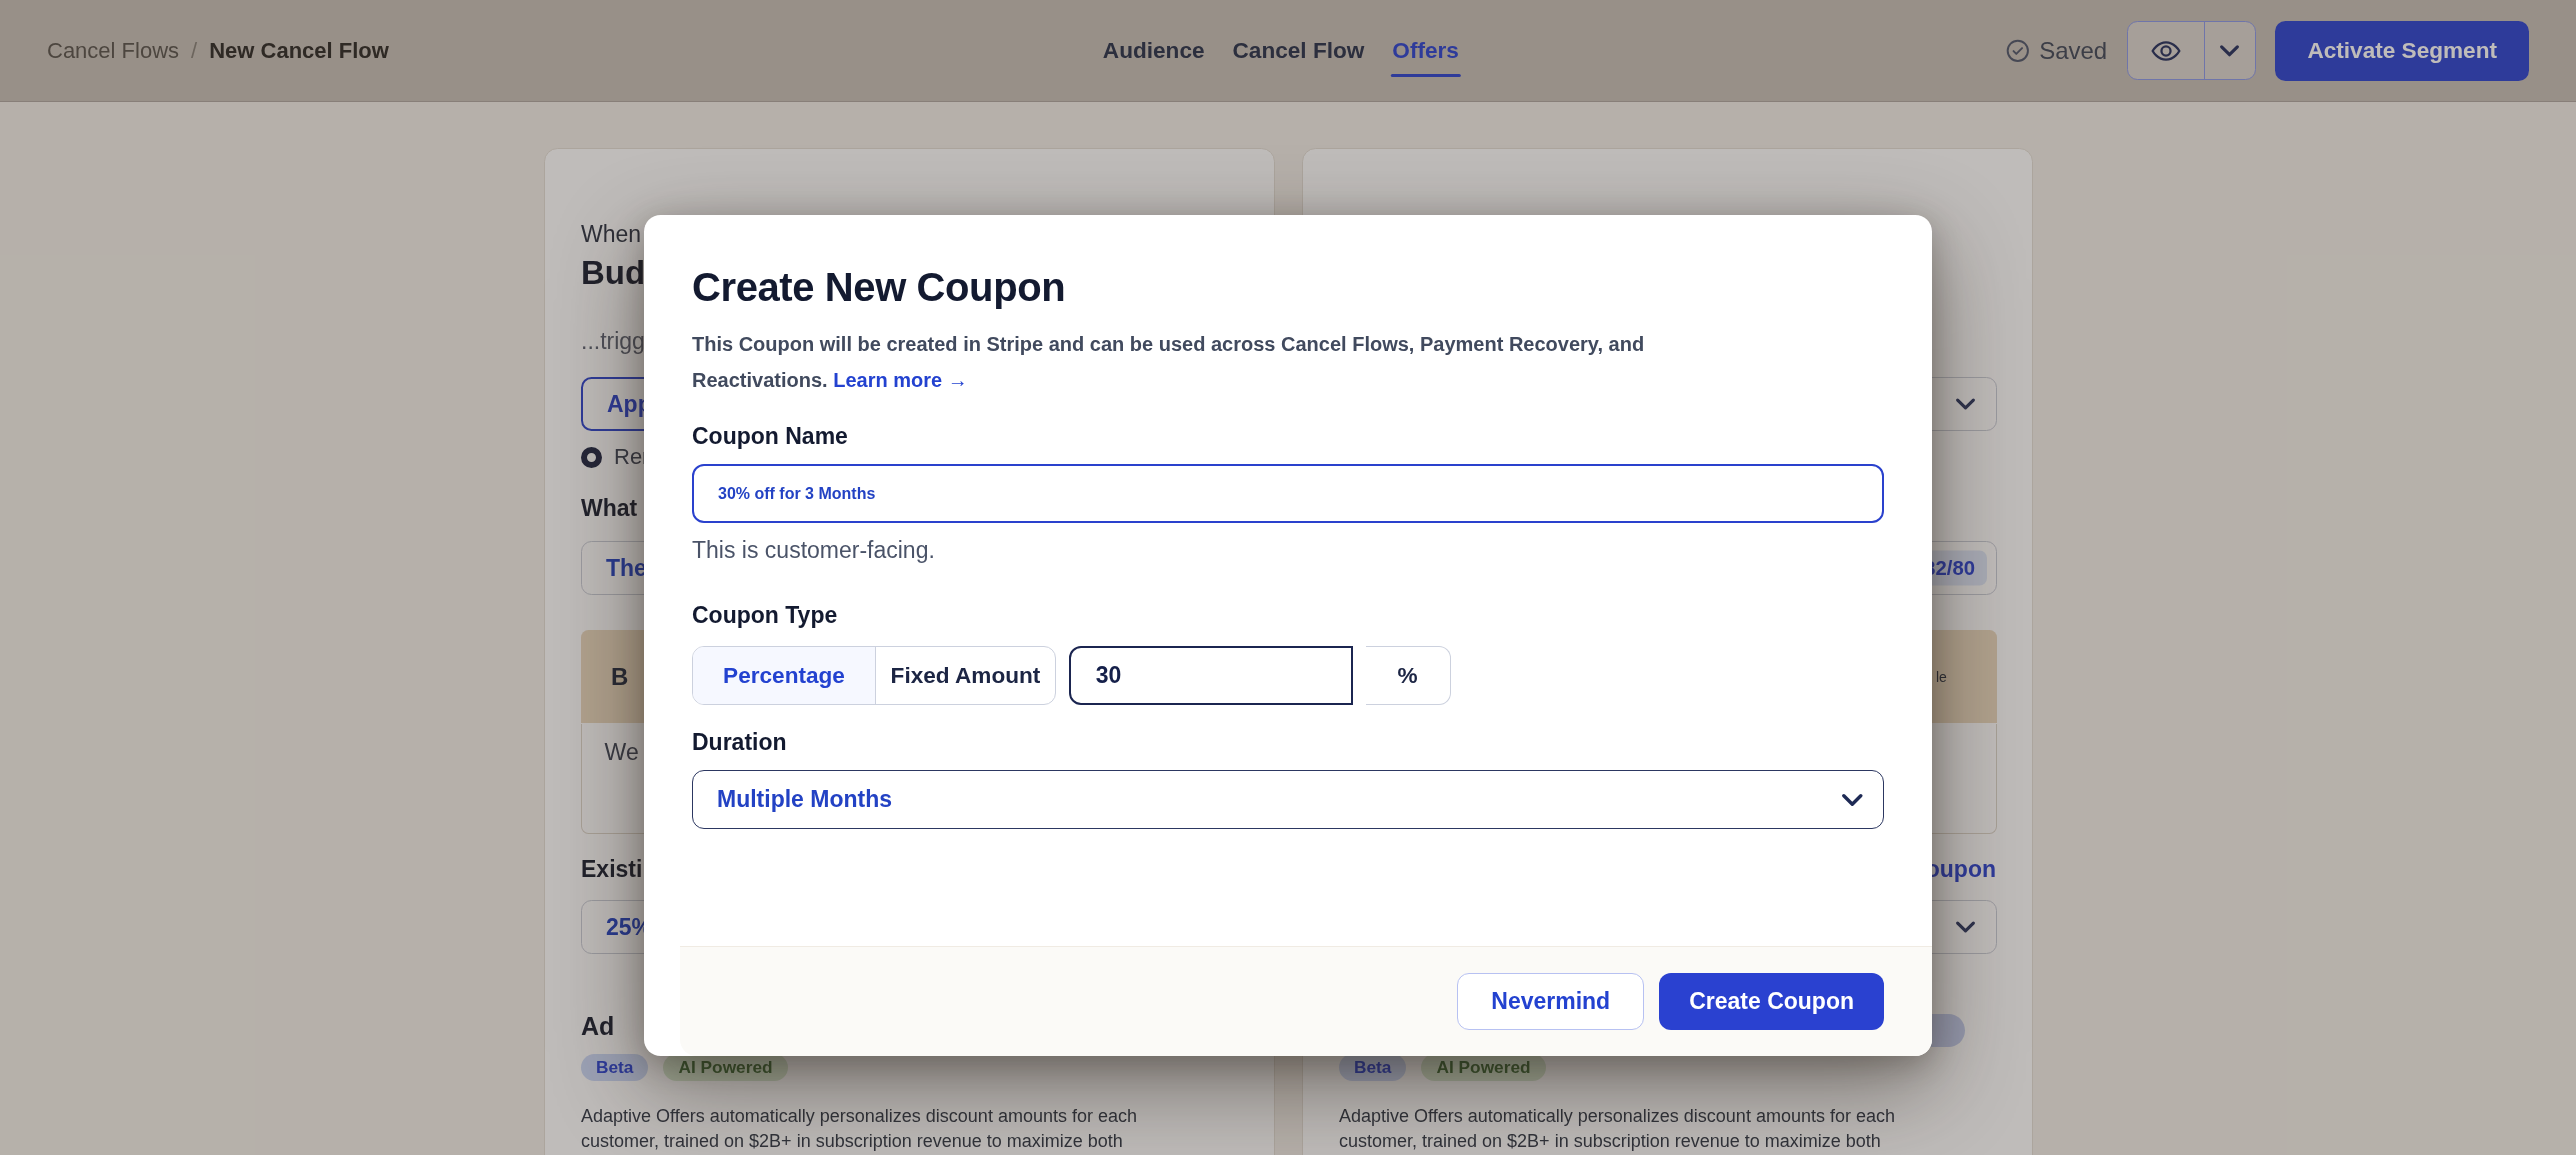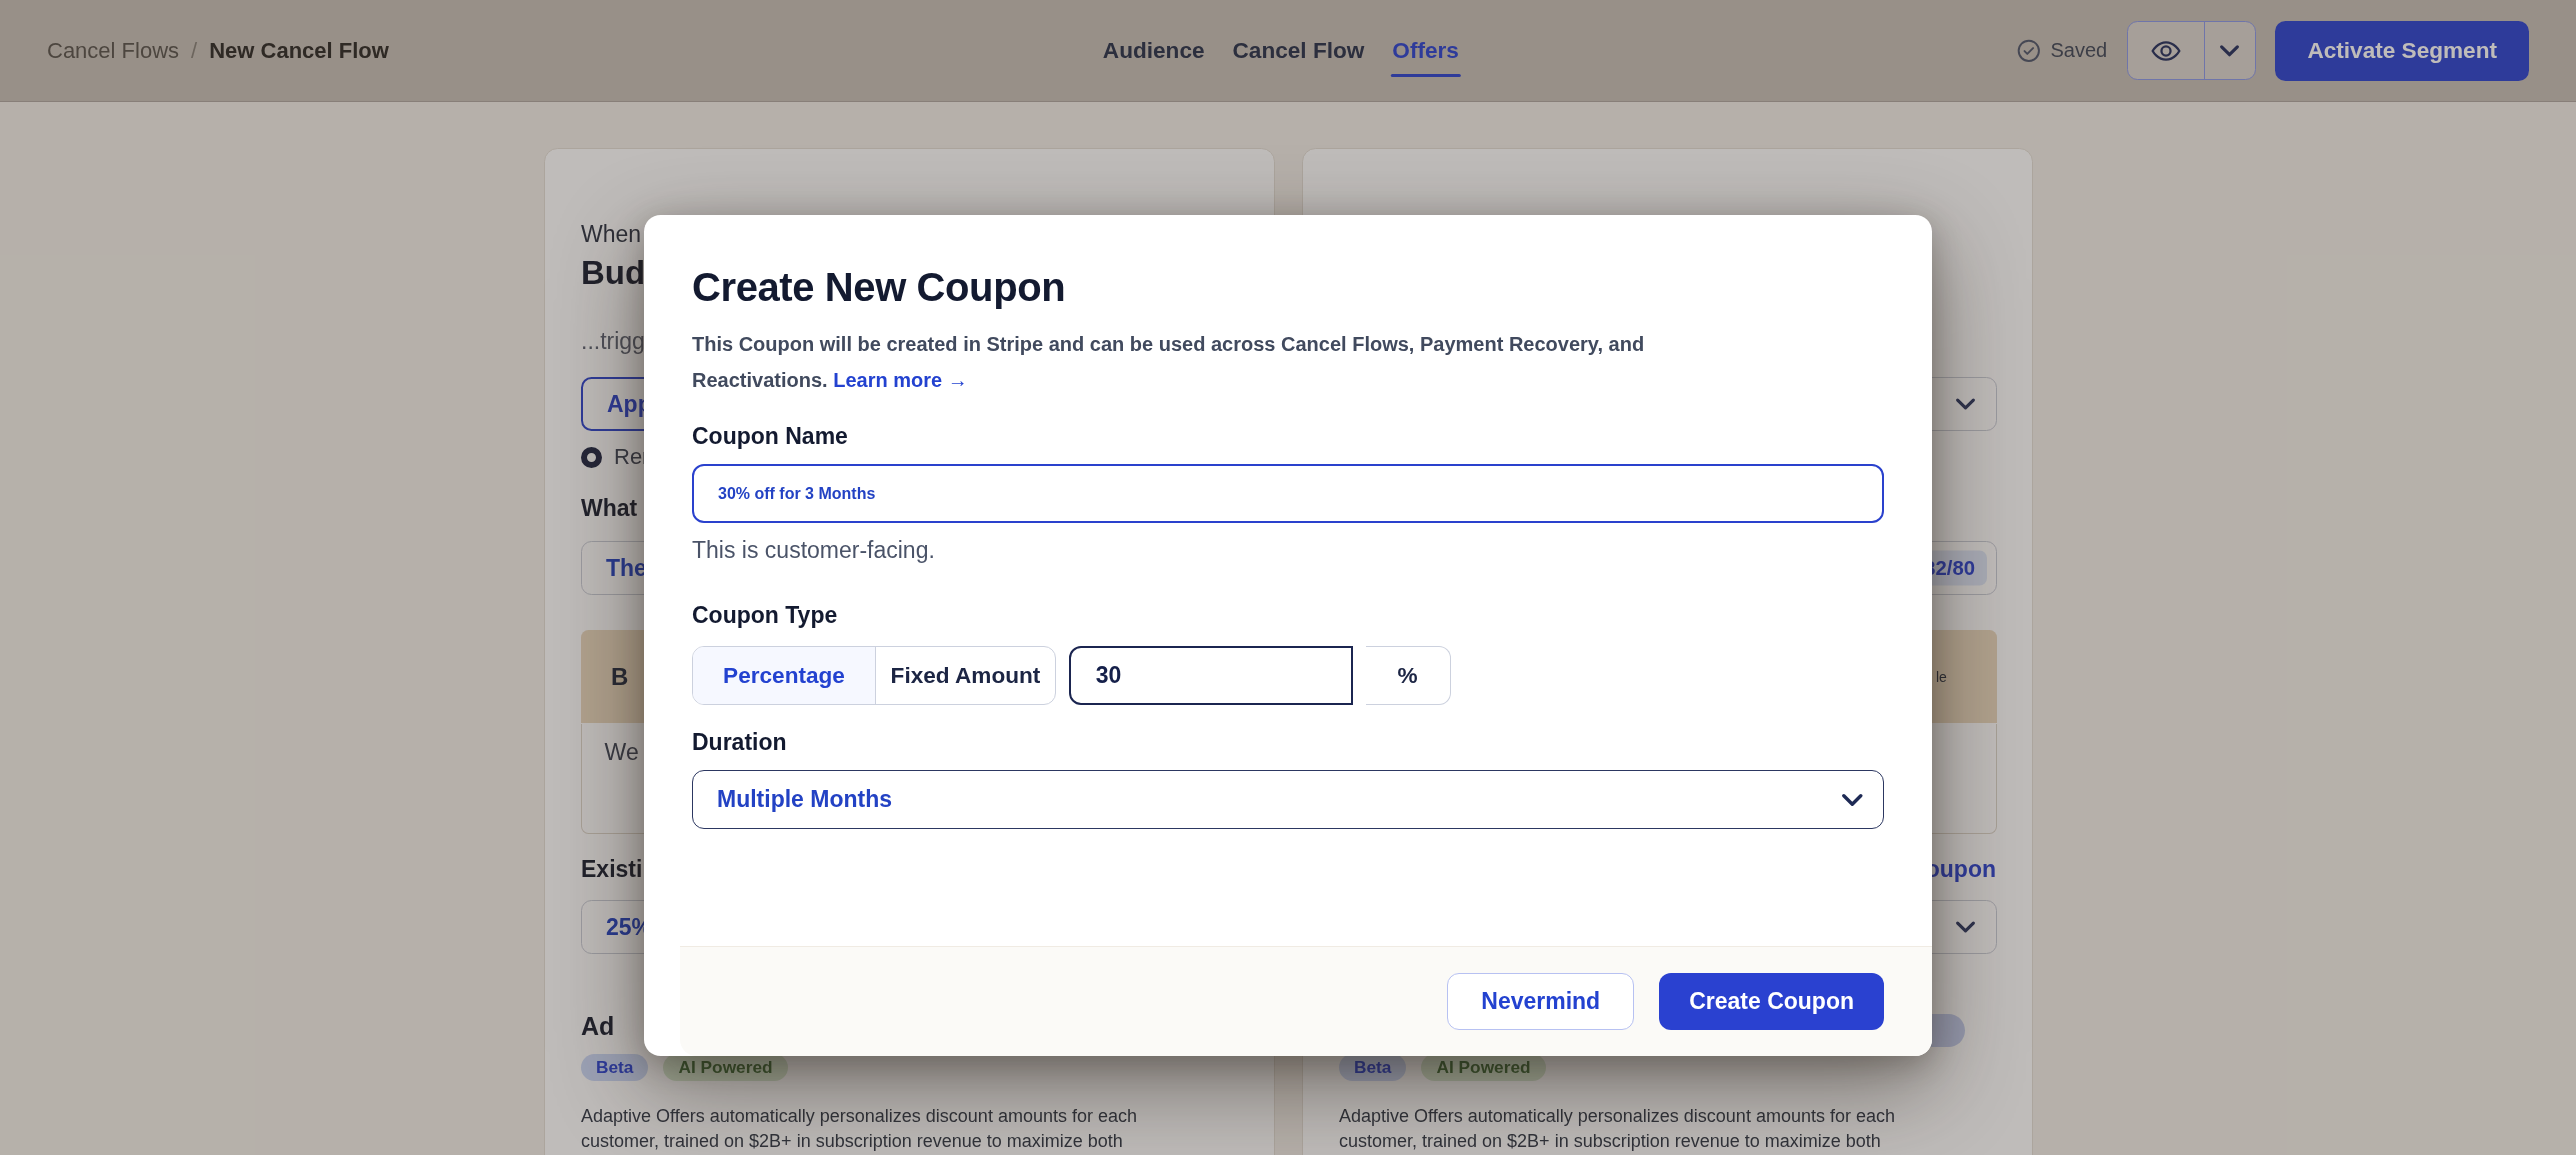--- a/index.html
+++ b/index.html
@@ -13,21 +13,21 @@
   .bc-section { color:#57524b; cursor:pointer; }
   .bc-sep { color:#857f76; margin:0 12px; }
   .bc-page { color:#2c2824; font-weight:600; }
   .tabs { position:absolute; left:50%; transform:translateX(-52%); top:0; height:102px;
           display:flex; align-items:center; gap:28px; }
   .tab { font-size:22.6px; font-weight:600; color:#273049; white-space:nowrap; position:relative; cursor:pointer; }
   .tab.active { color:#2a41d0; font-weight:700; }
   .tab.active::after { content:""; position:absolute; left:-1.5px; right:-1.5px; bottom:-12.8px; height:3px;
                        background:#2a41d0; border-radius:1.5px; }
   .header-right { margin-left:auto; display:flex; align-items:center; gap:19.6px; }
-  .saved { display:flex; align-items:center; gap:9px; font-size:20px; color:#3f4656; font-weight:500; }
+  .saved { display:flex; align-items:center; gap:9px; font-size:24px; color:#3f4656; font-weight:500; }
   .preview-btn { display:flex; height:59px; border:1.5px solid #8a97e8; border-radius:10.5px;
                  background:rgba(255,255,255,.35); overflow:hidden; cursor:pointer; }
   .preview-eye { width:77px; display:flex; align-items:center; justify-content:center; border-right:1.5px solid #8a97e8; }
   .preview-caret { width:50px; display:flex; align-items:center; justify-content:center; }
   .activate-btn { height:60px; padding:0 32px; background:#2a41d0; color:#fff; font-size:22.6px; font-weight:600;
                   border:none; border-radius:10.5px; display:flex; align-items:center; cursor:pointer;
                   font-family:inherit; white-space:nowrap; }
 
   
   .card { position:absolute; top:148px; width:731px; height:1055px; background:#fff;
@@ -107,21 +107,21 @@
                   font-family:inherit; outline:none; }
   .unit-box { width:85px; height:59px; border:1.5px solid #ccd1de; border-left:none; border-radius:0 12px 12px 0;
               display:flex; align-items:center; justify-content:center; font-size:22.6px; font-weight:600;
               color:#1c2544; background:#fff; }
   .select-row { left:48px; width:1192px; height:59px; border:1.5px solid #2c3761; border-radius:12px;
                 background:#fff; display:flex; align-items:center; padding:0 24px; font-size:23px;
                 font-weight:700; color:#2342c4; cursor:pointer; white-space:nowrap; }
   .select-1 { top:555px; } .select-2 { top:634px; }
   .modal-footer { left:0; right:0; bottom:0; height:110px; background:#fbfaf7; border-top:1.5px solid #f0ebe3;
                   border-radius:0 0 16.6px 16.6px; display:flex; align-items:center; justify-content:flex-end;
-                  padding-right:48px; gap:25px;margin-left:36px; }
+                  padding-right:48px; gap:15px;margin-left:36px; }
   .btn-secondary { height:57px; padding:0 33px; border:1.5px solid #b7c1f2; border-radius:12px; background:#fff;
                    color:#2342d0; font-size:23px; font-weight:700; font-family:inherit; cursor:pointer; }
   .btn-primary { height:57px; padding:0 30px; border:none; border-radius:12px; background:#2a41d0;
                  color:#fff; font-size:23px; font-weight:700; font-family:inherit; cursor:pointer; }
 </style>
 </head>
 <body>
 
 <div class="header">
   <div class="breadcrumb">

